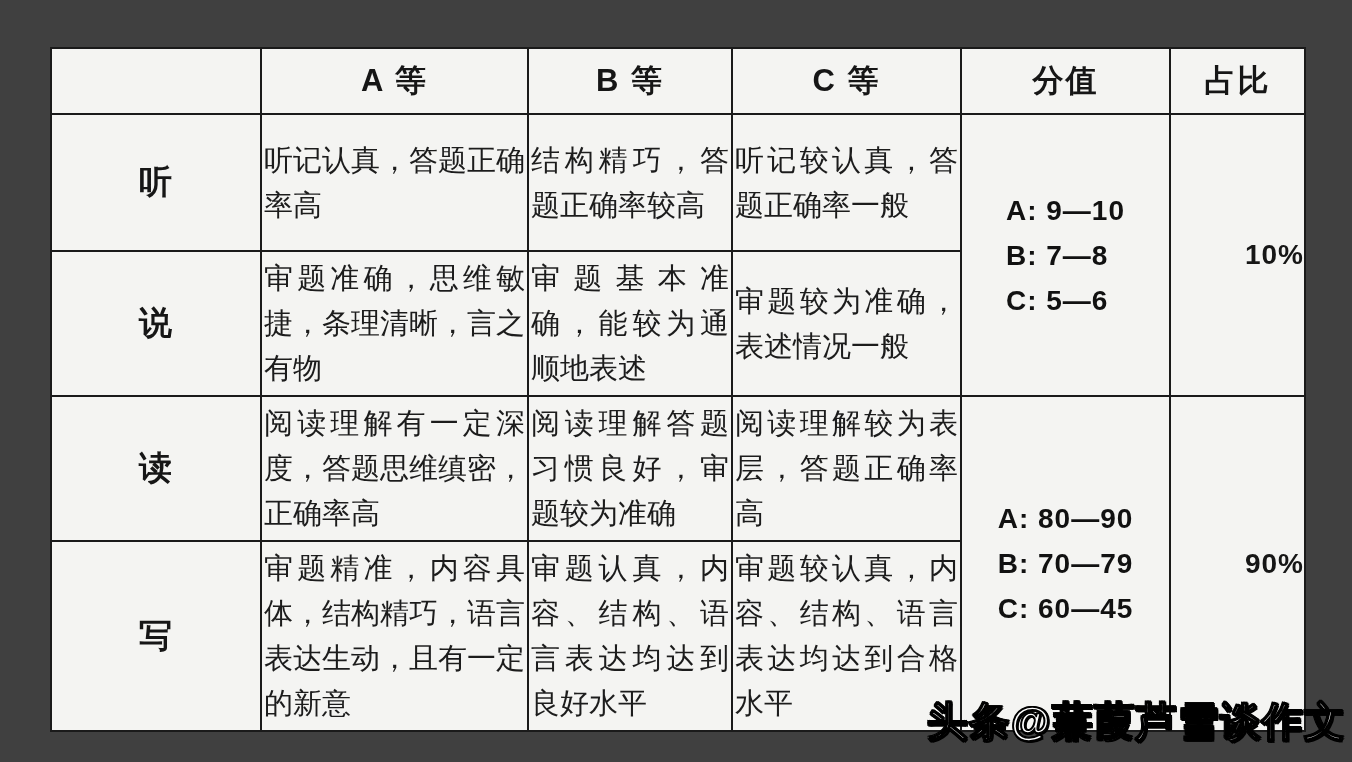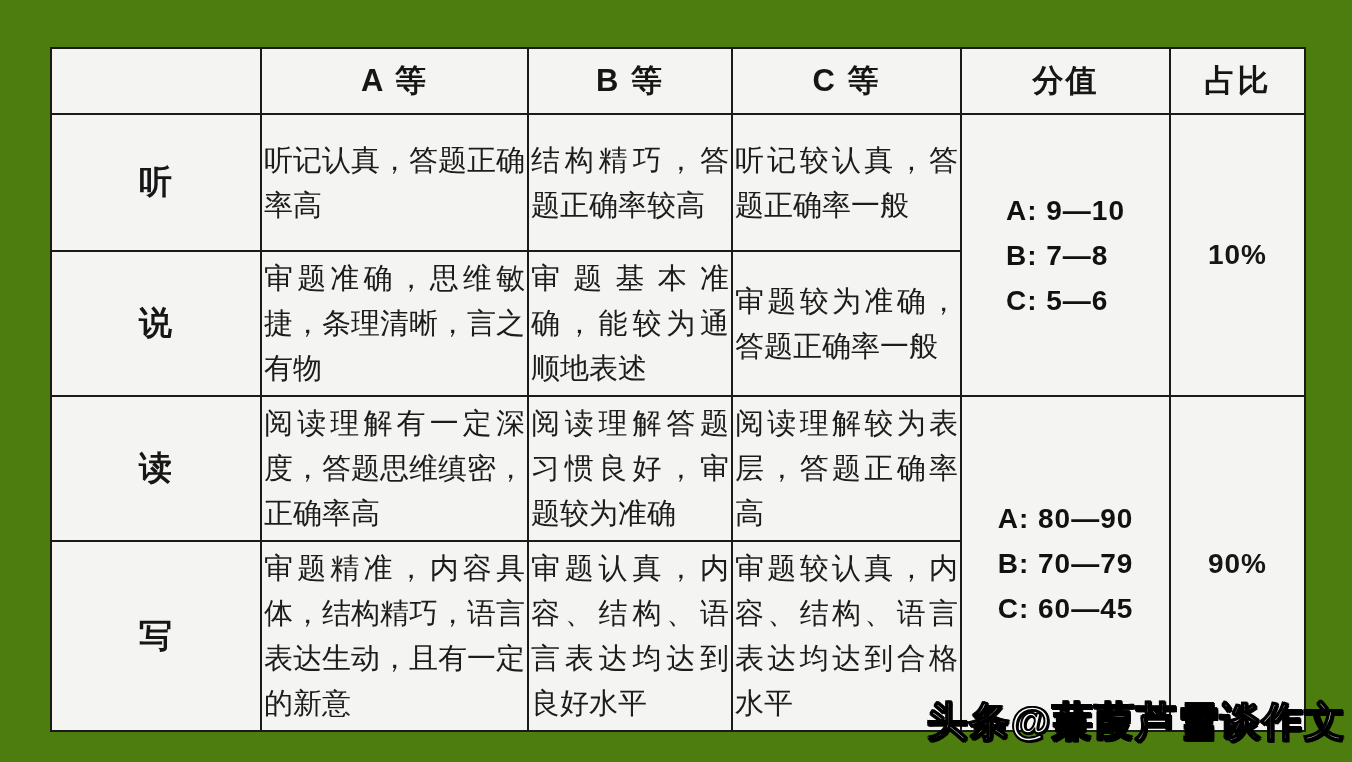--- a/index.html
+++ b/index.html
@@ -1,21 +1,21 @@
 <!DOCTYPE html>
 <html><head>
 <meta charset="utf-8">
 <style>
   * { margin: 0; padding: 0; box-sizing: border-box; }
   html, body { background: #eef0f2; }
   .screen {
     position: relative;
     width: 1352px;
     height: 762px;
-    background: #4d7c0f;
+    background: #404040;
     overflow: hidden;
     font-family: "Liberation Sans", sans-serif;
     color: #161616;
   }
   table.rubric {
     position: absolute;
     left: 50px;
     top: 47px;
     width: 1254px;
     height: 668px;
@@ -52,21 +52,21 @@
   .score-block {
     display: inline-block;
     text-align: left;
     font-size: 28px;
     font-weight: 600;
     line-height: 45px;
     letter-spacing: 1px;
     color: #111;
   }
   td.weight {
-    text-align: center;
+    text-align: right;
     font-size: 28px;
     font-weight: 600;
     letter-spacing: 1px;
   }
   .watermark {
     position: absolute;
     top: 694px;
     right: 6px;
     font-size: 40px;
     font-weight: bold;
@@ -120,21 +120,21 @@
           <div>C: 5—6</div>
         </div>
       </td>
       <td class="weight" rowspan="2">10%</td>
     </tr>
 
     <tr style="height:138px">
       <td class="rowlabel">说</td>
       <td class="desc">审题准确，思维敏捷，条理清晰，言之有物</td>
       <td class="desc">审题基本准确，能较为通顺地表述</td>
-      <td class="desc">审题较为准确，答题正确率一般</td>
+      <td class="desc">审题较为准确，表述情况一般</td>
     </tr>
 
     <tr style="height:138px">
       <td class="rowlabel">读</td>
       <td class="desc">阅读理解有一定深度，答题思维缜密，正确率高</td>
       <td class="desc">阅读理解答题习惯良好，审题较为准确</td>
       <td class="desc">阅读理解较为表层，答题正确率高</td>
       <td class="score" rowspan="2">
         <div class="score-block">
           <div>A: 80—90</div>

